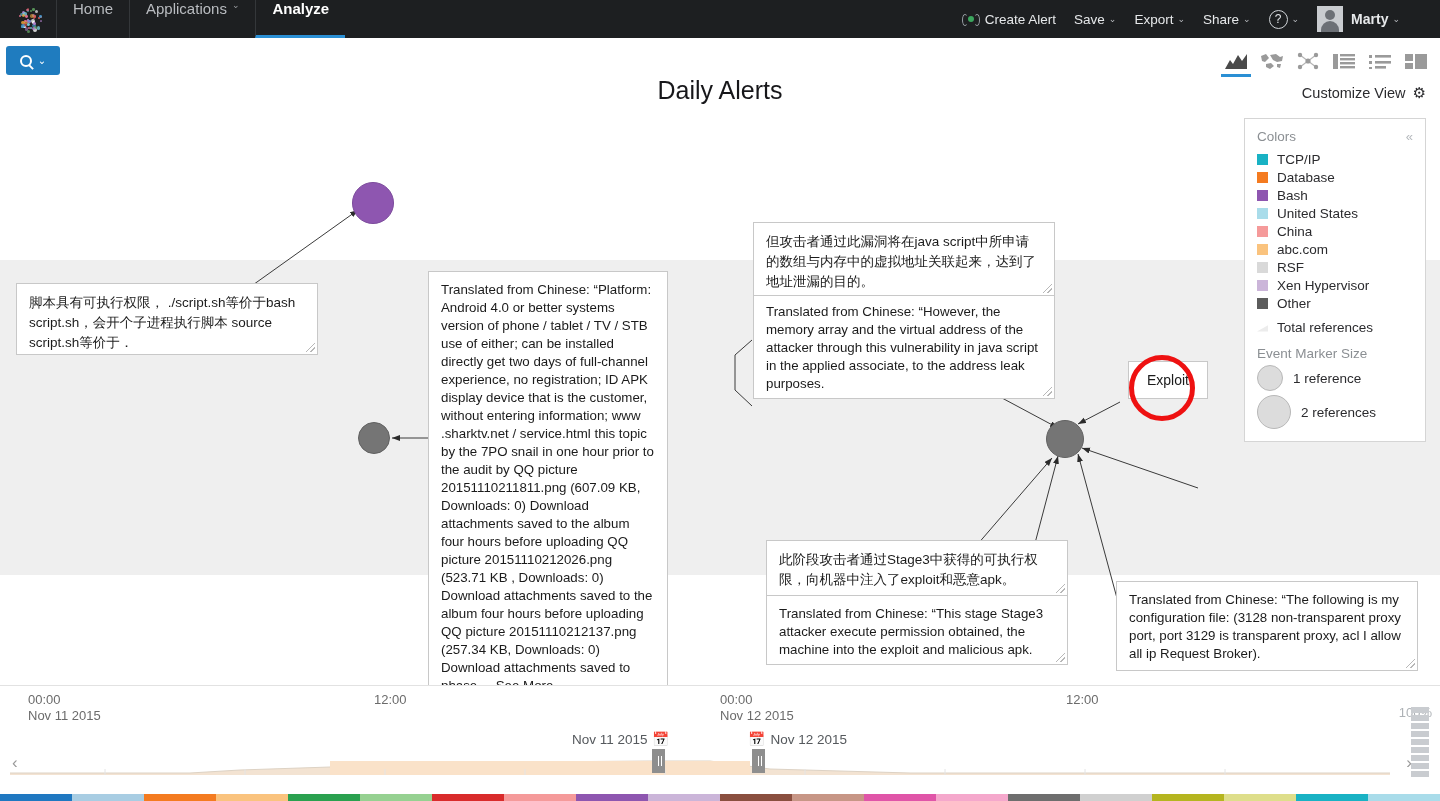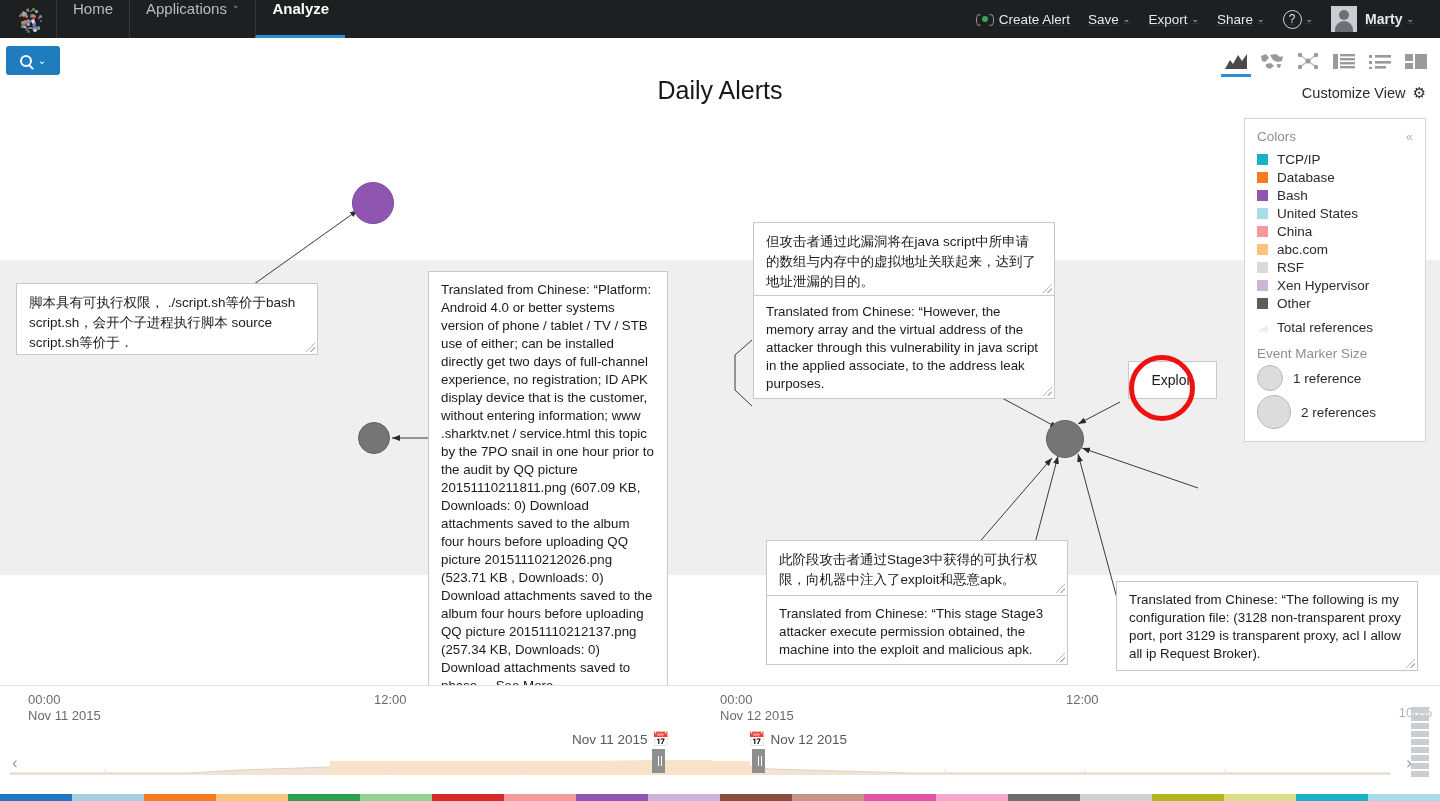--- a/index.html
+++ b/index.html
@@ -24,21 +24,21 @@
     position: absolute; width: 3px; height: 3px; border-radius: 50%; display: block;
   }
   .nav-item {
     display: flex; align-items: flex-start; padding: 0 16px;
     color: #b9bcc0; font-size: 15px; cursor: pointer;
     border-left: 1px solid #34373a; position: relative;
   }
   .nav-item.active { color: #fff; font-weight: bold; border-bottom: 3px solid #2a8fd4; }
   .nav-item .caret { font-size: 9px; margin-left: 5px; opacity: .8; }
   .nav-right {
-    margin-left: auto; display: flex; align-items: flex-end; padding-right: 17px; text-decoration: underline;
+    margin-left: auto; display: flex; align-items: flex-end; padding-right: 31px;
   }
   .nav-r-item {
     display: flex; align-items: center; color: #e6e8ea; font-size: 13.5px;
     padding: 0 9px; cursor: pointer; height: 38px;
   }
   .nav-r-item .caret { font-size: 9px; margin-left: 4px; color: #b9bcc0; }
   .alert-ico {
     display: inline-block; width: 16px; height: 12px; margin-right: 6px; position: relative;
   }
   .alert-ico b {
@@ -437,21 +437,21 @@
     <span>此阶段攻击者通过Stage3中获得的可执行权限，向机器中注入了exploit和恶意apk。</span>
   </div>
   <div class="anno" style="left:766px; top:485px; width:302px; height:70px;">
     <span>Translated from Chinese: “This stage Stage3 attacker execute permission obtained, the machine into the exploit and malicious apk.</span>
   </div>
 
   <div class="anno" style="left:1116px; top:471px; width:302px; height:90px;">
     <span>Translated from Chinese: “The following is my configuration file: (3128 non-transparent proxy port, port 3129 is transparent proxy, acl I allow all ip Request Broker).</span>
   </div>
 
-  <div class="exploit-box" style="left:1128px; top:251px; width:89px; height:38px;">
+  <div class="exploit-box" style="left:1128px; top:251px; width:80px; height:38px;">
     <span>Exploit</span>
   </div>
   <div class="exploit-ring" style="left:1129px; top:245px; width:66px; height:66px;"></div>
 </div>
 
 <div id="legend">
   <div class="lg-head">
     <span>Colors</span>
     <span class="chev-up">«</span>
   </div>

